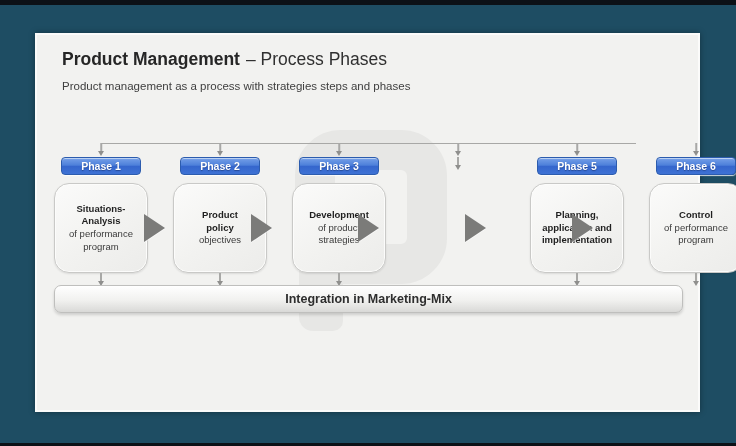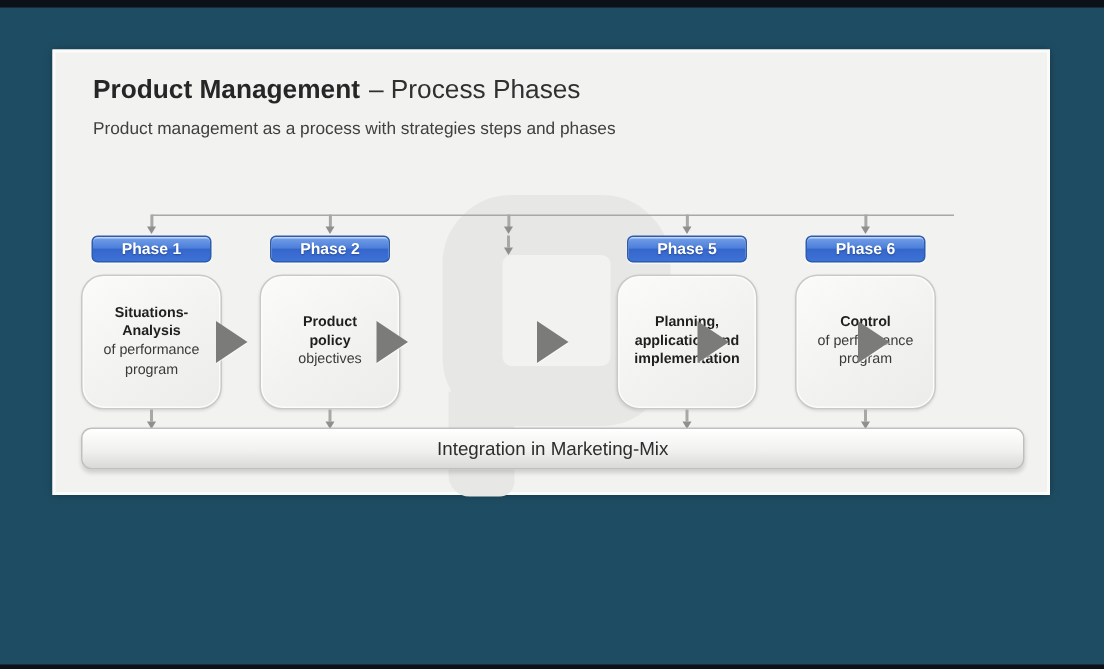--- a/index.html
+++ b/index.html
@@ -6,21 +6,21 @@
   body{
     width:736px;height:446px;overflow:hidden;
     font-family:"Liberation Sans",sans-serif;
     background:#1e4d63;
   }
   .frame{position:relative;width:736px;height:446px;background:#1e4d63;}
   .strip-top{position:absolute;top:0;left:0;right:0;height:5px;background:#0c1117;}
   .strip-bottom{position:absolute;bottom:0;left:0;right:0;height:3px;background:#0c1117;}
 
   .slide{
-    position:absolute;left:35px;top:33px;width:665px;height:297px;
+    position:absolute;left:35px;top:33px;width:665px;height:379px;
     background:#f2f2f0;border:2px solid #fbfbfa;box-sizing:border-box;
     box-shadow:0 0 6px rgba(0,0,0,.35);
   }
 
   .title{position:absolute;left:25px;top:14px;font-size:17.5px;color:#262626;white-space:nowrap;}
   .t-bold{font-weight:bold;}
   .t-rest{font-weight:normal;margin-left:6px;color:#303030;}
   .subtitle{position:absolute;left:25px;top:45px;font-size:11.5px;color:#404040;white-space:nowrap;}
 
   
@@ -73,21 +73,21 @@
     filter:drop-shadow(0 1px 0 rgba(255,255,255,.6));
   }
   .fa0{left:107px;} .fa1{left:214px;} .fa2{left:321px;} .fa3{left:428px;} .fa4{left:535px;}
 
   .bar{
     position:absolute;left:17px;top:250px;width:629px;height:28px;
     border-radius:7px;border:1px solid #bfbfbd;box-sizing:border-box;
     background:linear-gradient(to bottom,#ffffff 0%,#f1f1ef 55%,#d9d9d7 100%);
     box-shadow:0 2px 3px rgba(0,0,0,.15), inset 0 1px 0 #ffffff;
     display:flex;align-items:center;justify-content:center;
-    font-weight:normal;font-size:12.5px;color:#2e2e2e;
+    font-weight:bold;font-size:12.5px;color:#2e2e2e;
   }
 </style>
 </head>
 <body>
 
 <div class="frame">
   <div class="strip-top"></div>
   <div class="strip-bottom"></div>
 
   <div class="slide">
@@ -124,20 +124,32 @@
         <div class="pbtn">Phase 2</div>
         <div class="sbox">
           <span class="step-bold">Product
 policy</span>
           <span class="step-rest">objectives</span>
         </div>
         <div class="stub"></div>
         <div class="stub-arrow"></div>
       </div>
 
+      <div class="col">
+        <div class="drop"></div>
+        <div class="drop-arrow"></div>
+        <div class="pbtn">Phase 3</div>
+        <div class="sbox">
+          <span class="step-bold">Development</span>
+          <span class="step-rest">of product
+strategies</span>
+        </div>
+        <div class="stub"></div>
+        <div class="stub-arrow"></div>
+      </div>
 
       <div class="col">
         <div class="drop"></div>
         <div class="drop-arrow"></div>
         <div class="stub"></div>
         <div class="stub-arrow"></div>
       </div>
 
       <div class="col">
         <div class="drop"></div>

